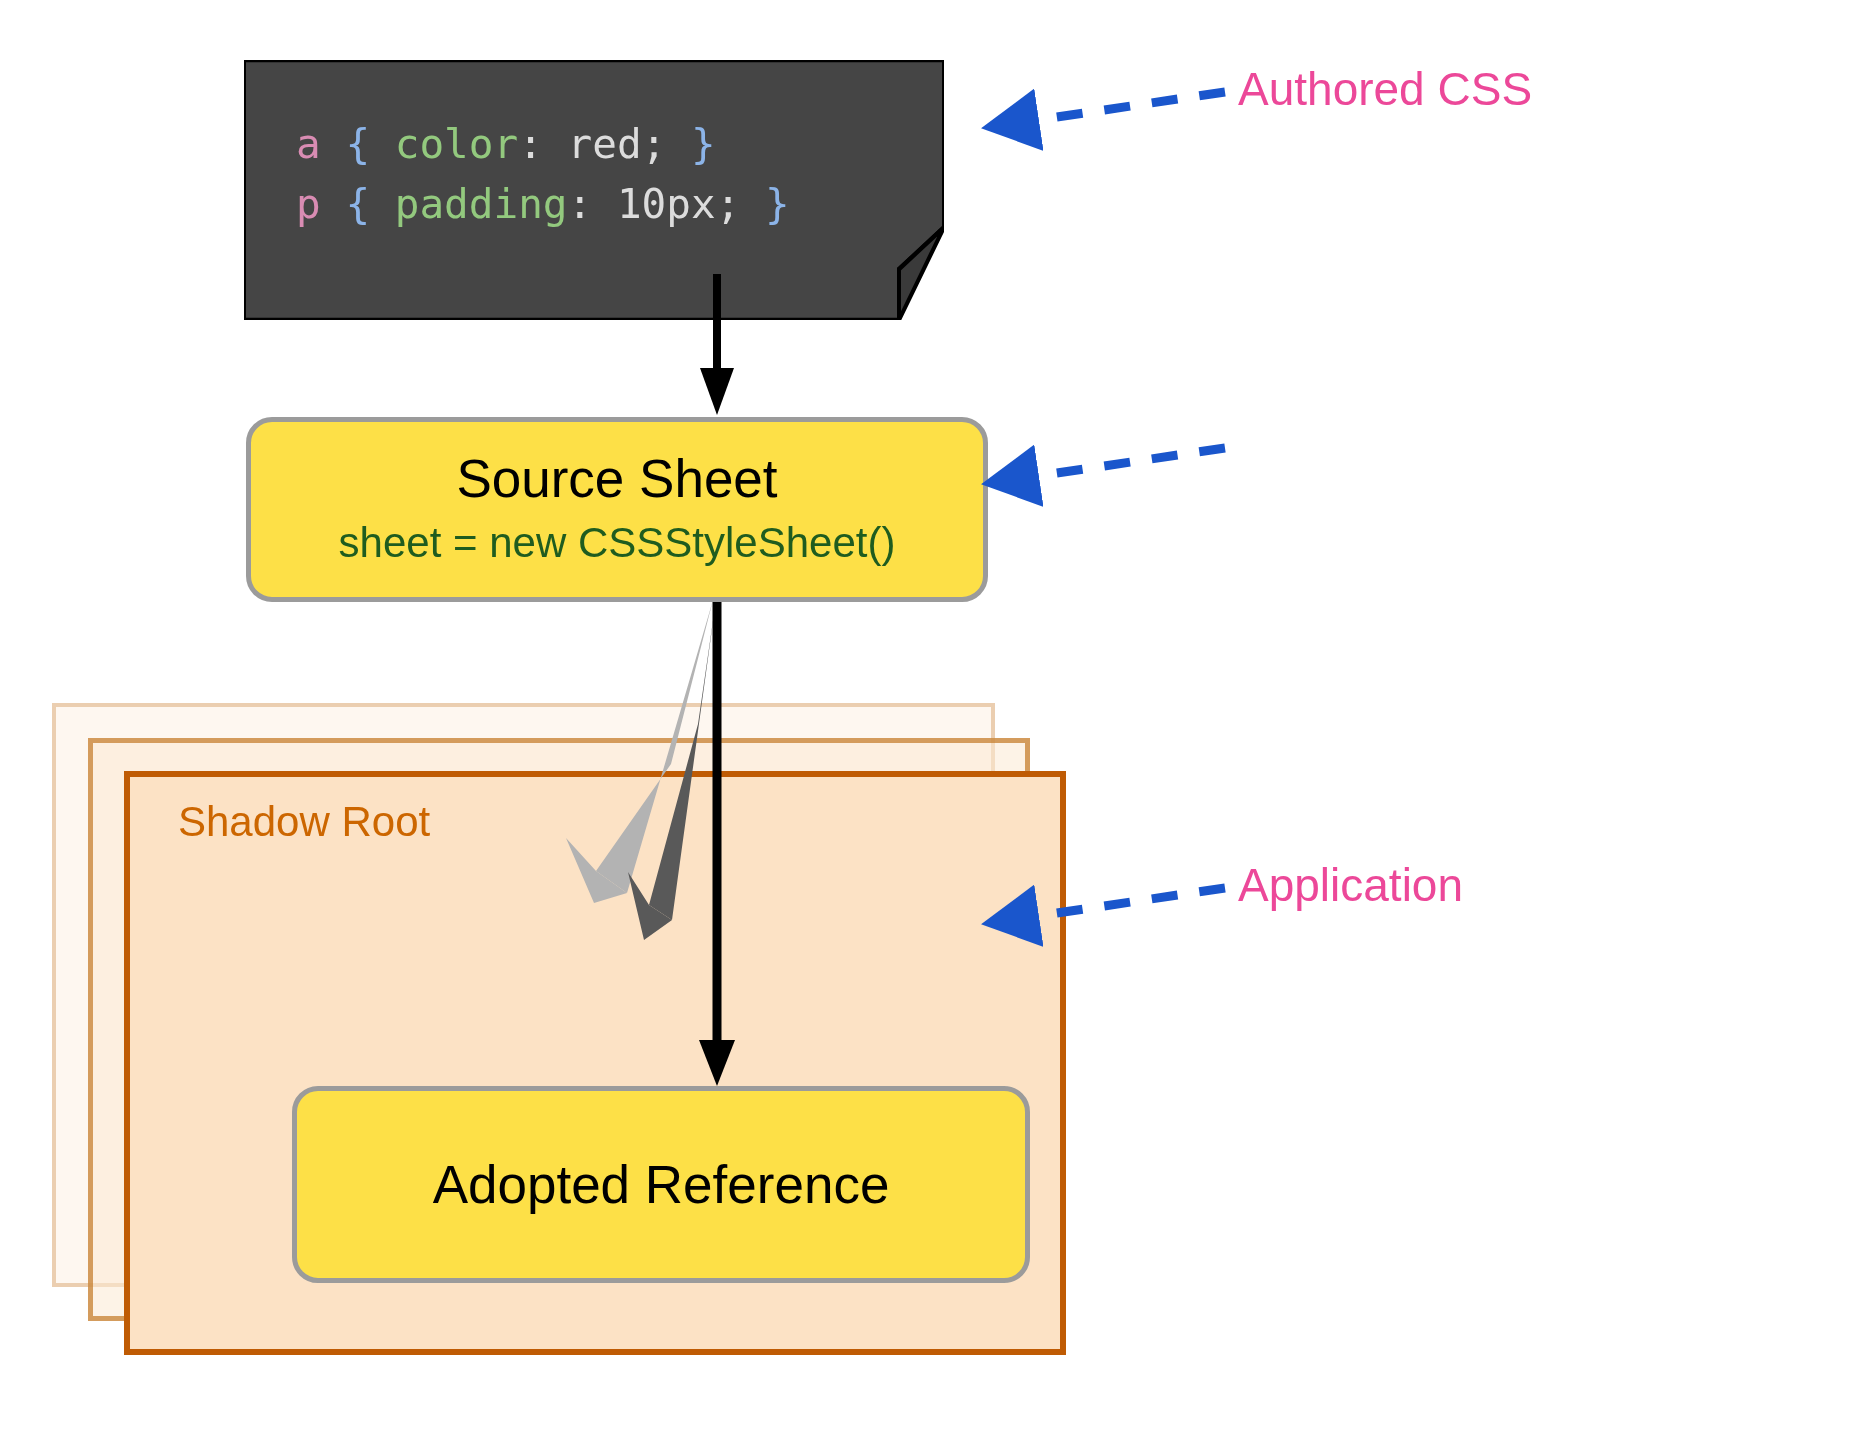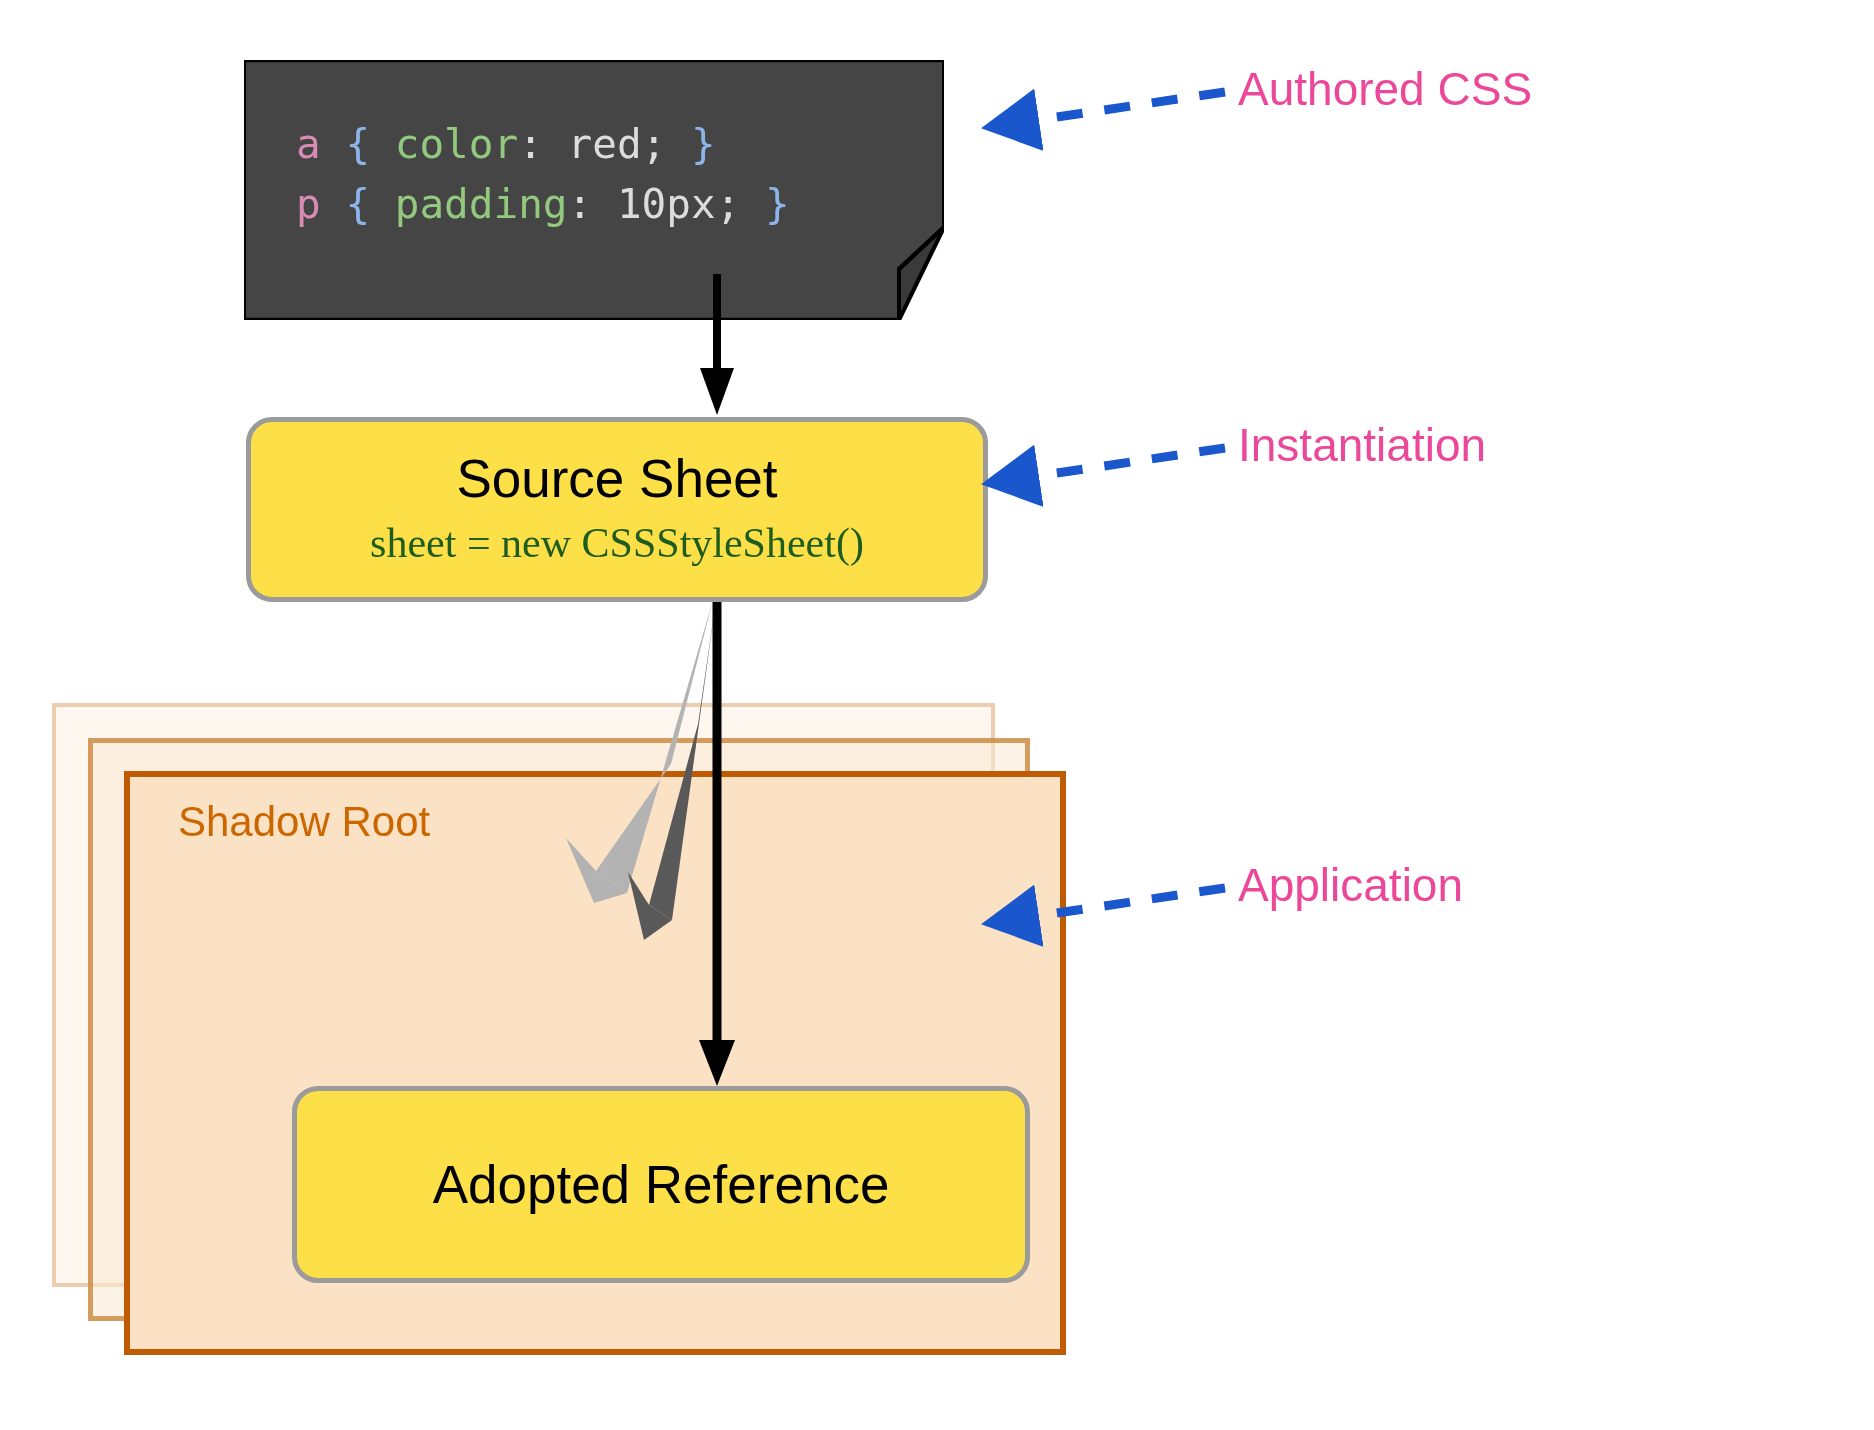--- a/index.html
+++ b/index.html
@@ -70,21 +70,21 @@
   .box-title {
     color: #000000;
     font-size: 53px;
     font-family: "Liberation Sans", sans-serif;
     line-height: 1.08;
     letter-spacing: 0px;
     white-space: nowrap;
   }
   .box-code {
     color: #1f5c1f;
-    font-family: Liberation Serif, serif;
+    font-family: Liberation Sans, sans-serif;
     font-size: 42px;
     line-height: 1.25;
     margin-top: 10px;
     white-space: nowrap;
   }
 
   #source-sheet-box {
     left: 246px;
     top: 417px;
     width: 742px;
@@ -209,16 +209,15 @@
     <div class="box-title">Adopted Reference</div>
   </div>
 
   <svg class="layer" viewBox="0 0 1874 1430">
     <line x1="1225" y1="92" x2="1030" y2="121" stroke="#1a56cc" stroke-width="9" stroke-dasharray="26 22" marker-end="url(#ah-blue)"></line>
     <line x1="1225" y1="448" x2="1030" y2="477" stroke="#1a56cc" stroke-width="9" stroke-dasharray="26 22" marker-end="url(#ah-blue)"></line>
     <line x1="1225" y1="888" x2="1030" y2="917" stroke="#1a56cc" stroke-width="9" stroke-dasharray="26 22" marker-end="url(#ah-blue)"></line>
   </svg>
 
   <div class="callout-label" id="label-authored-css">Authored CSS</div>
-  <div class="callout-label" id="label-instantiation">Instantiation</div>
   <div class="callout-label" id="label-application">Application</div>
 
 </div>
 
 </body></html>

